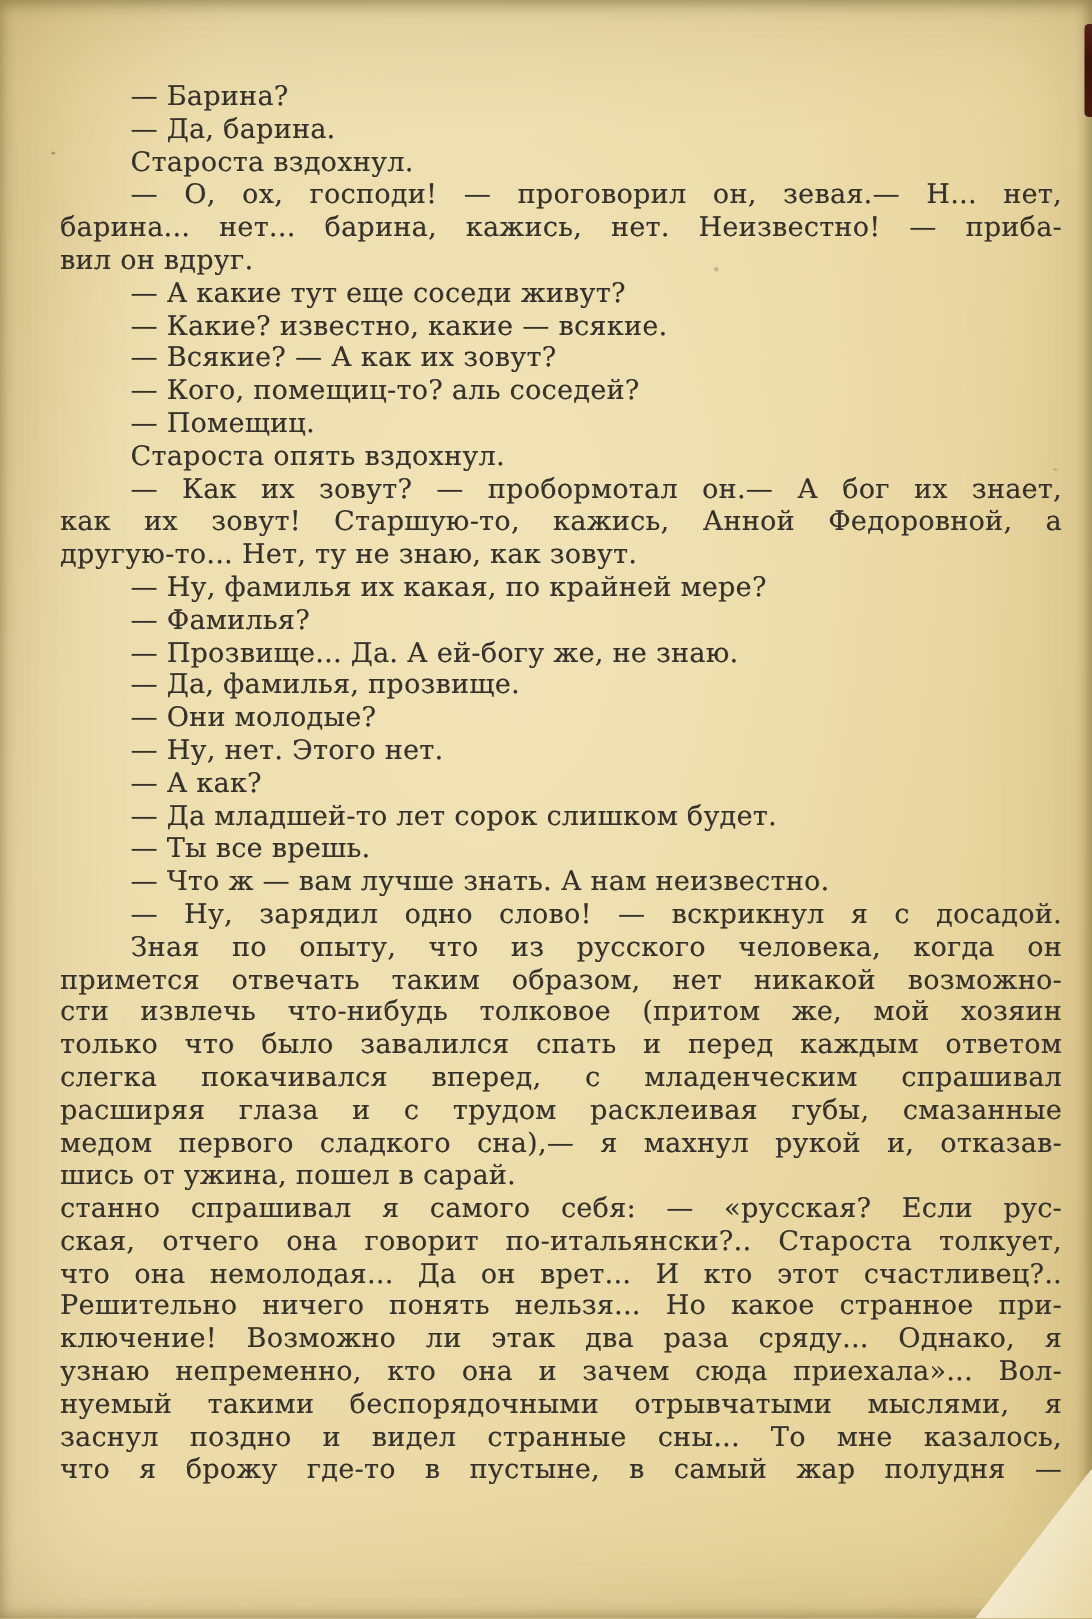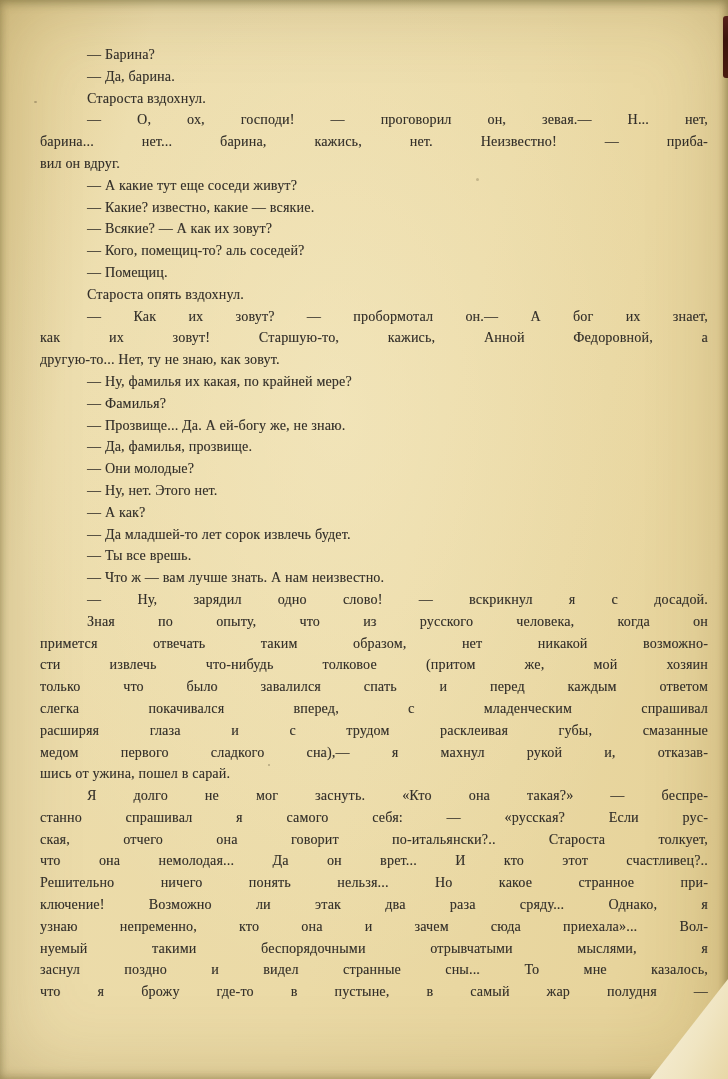--- a/index.html
+++ b/index.html
@@ -23,28 +23,27 @@
     box-shadow:
       inset 0 0 80px rgba(110,85,25,0.25),
       inset 0 4px 10px rgba(75,80,35,0.30),
       inset -3px 0 8px rgba(90,70,25,0.22),
       inset 0 -4px 10px rgba(95,75,25,0.18);
     overflow: hidden;
   }
   .text-block {
     position: absolute;
     left: 40px;
-    top: 44px;
+    top: 54px;
     width: 668px;
-    font-size: 14px;
+    font-size: 18px;
     line-height: 21.8px;
     letter-spacing: 0.2px;
     color: #34302a;
     text-shadow: 0.3px 0.3px 0.4px rgba(52,48,42,0.35);
-    font-family: Liberation Serif, serif;
   }
   .line {
     white-space: normal;
     text-align: left;
   }
   .line.indent {
     padding-left: 47px;
   }
   .line.justify {
     text-align: justify;
@@ -107,33 +106,32 @@
       <div class="line indent justify">— Как их зовут? — пробормотал он.— А бог их знает,</div>
       <div class="line justify">как их зовут! Старшую-то, кажись, Анной Федоровной, а</div>
       <div class="line">другую-то... Нет, ту не знаю, как зовут.</div>
       <div class="line indent">— Ну, фамилья их какая, по крайней мере?</div>
       <div class="line indent">— Фамилья?</div>
       <div class="line indent">— Прозвище... Да. А ей-богу же, не знаю.</div>
       <div class="line indent">— Да, фамилья, прозвище.</div>
       <div class="line indent">— Они молодые?</div>
       <div class="line indent">— Ну, нет. Этого нет.</div>
       <div class="line indent">— А как?</div>
-      <div class="line indent">— Да младшей-то лет сорок извлечь будет.</div>
+      <div class="line indent">— Да младшей-то лет сорок слишком будет.</div>
       <div class="line indent">— Ты все врешь.</div>
       <div class="line indent">— Что ж — вам лучше знать. А нам неизвестно.</div>
       <div class="line indent justify">— Ну, зарядил одно слово! — вскрикнул я с досадой.</div>
       <div class="line indent justify">Зная по опыту, что из русского человека, когда он</div>
       <div class="line justify">примется отвечать таким образом, нет никакой возможно-</div>
       <div class="line justify">сти извлечь что-нибудь толковое (притом же, мой хозяин</div>
       <div class="line justify">только что было завалился спать и перед каждым ответом</div>
       <div class="line justify">слегка покачивался вперед, с младенческим спрашивал</div>
       <div class="line justify">расширяя глаза и с трудом расклеивая губы, смазанные</div>
       <div class="line justify">медом первого сладкого сна),— я махнул рукой и, отказав-</div>
       <div class="line">шись от ужина, пошел в сарай.</div>
-      <div class="line indent justify">Я долго не мог заснуть. «Кто она такая?» — беспре-</div>
       <div class="line justify">станно спрашивал я самого себя: — «русская? Если рус-</div>
       <div class="line justify">ская, отчего она говорит по-итальянски?.. Староста толкует,</div>
       <div class="line justify">что она немолодая... Да он врет... И кто этот счастливец?..</div>
       <div class="line justify">Решительно ничего понять нельзя... Но какое странное при-</div>
       <div class="line justify">ключение! Возможно ли этак два раза сряду... Однако, я</div>
       <div class="line justify">узнаю непременно, кто она и зачем сюда приехала»... Вол-</div>
       <div class="line justify">нуемый такими беспорядочными отрывчатыми мыслями, я</div>
       <div class="line justify">заснул поздно и видел странные сны... То мне казалось,</div>
       <div class="line justify">что я брожу где-то в пустыне, в самый жар полудня —</div>
     </div>

